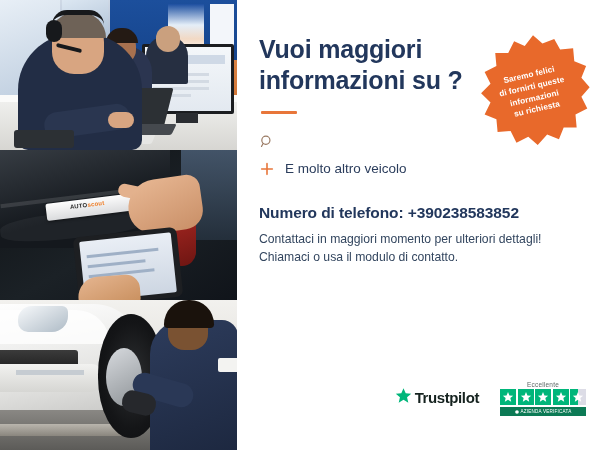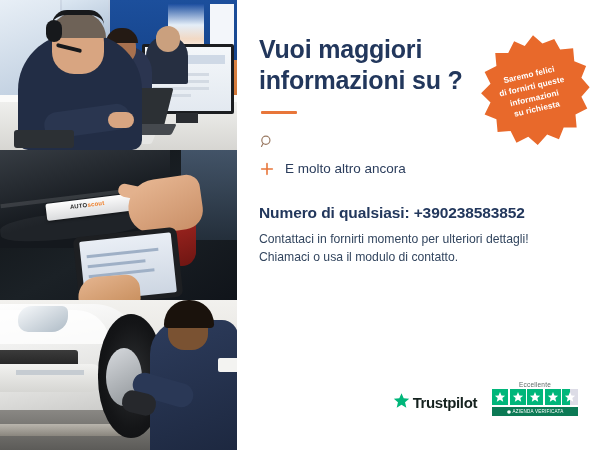--- a/index.html
+++ b/index.html
@@ -163,21 +163,21 @@
 
   .features{list-style:none;margin:14px 0 0 0;padding:0;}
   .feat{display:flex;align-items:center;height:26px;margin-bottom:2px;}
   .feat-ico{width:26px;min-width:26px;display:flex;align-items:center;justify-content:flex-start;
     color:#e8763a;}
   .feat-txt{color:#2b3d5c;font-size:13.5px;line-height:1;}
 
   .phone{margin-top:22px;color:#22375c;font-size:15.5px;font-weight:bold;letter-spacing:-.1px;}
   .sub{margin-top:8px;color:#33465f;font-size:12.2px;line-height:1.5;}
 
-  .trust{position:absolute;right:22px;bottom:34px;display:flex;align-items:flex-end;gap:15px;}
+  .trust{position:absolute;right:14px;bottom:34px;display:flex;align-items:center;gap:21px;}
   .tp-logo{display:flex;align-items:center;gap:3px;padding-bottom:3px;}
   .tp-name{color:#15221f;font-size:15px;font-weight:bold;letter-spacing:-.4px;}
   .tp-right{display:flex;flex-direction:column;align-items:center;}
   .tp-lab{color:#5d6866;font-size:6.5px;letter-spacing:.2px;margin-bottom:1px;}
   .tp-stars{display:flex;gap:1.5px;}
   .tp-sq{width:16px;height:16px;background:#00b67a;display:flex;align-items:center;justify-content:center;}
   .tp-sq.half{background:linear-gradient(90deg,#00b67a 52%,#dcdce6 52%);}
   .tp-badge{margin-top:2px;background:#0c7a55;color:#fff;font-size:4.6px;
     letter-spacing:.2px;padding:2px 6px;display:flex;align-items:center;gap:2px;width:74px;
     justify-content:center;}
@@ -303,31 +303,31 @@
         </span>
       </li>
 
 
       <li class="feat">
         <span class="feat-ico">
           <svg width="16" height="16" viewBox="0 0 24 24" stroke="#e8763a" stroke-width="2.4" stroke-linecap="round">
             <path d="M12 4v16M4 12h16"></path>
           </svg>
         </span>
-        <span class="feat-txt">E molto altro ancora</span>
+        <span class="feat-txt">E molto altro veicolo</span>
       </li>
     </ul>
 
     <div class="phone">
-      <span>Numero di qualsiasi:</span>
+      <span>Numero di telefono:</span>
       <span>+390238583852</span>
     </div>
 
     <div class="sub">
-      <div>Contattaci in fornirti momento per ulteriori dettagli!</div>
+      <div>Contattaci in maggiori momento per ulteriori dettagli!</div>
       <div>Chiamaci o usa il modulo di contatto.</div>
     </div>
 
     <div class="burst">
       <svg viewBox="0 0 100 100" width="118" height="118" aria-hidden="true">
         <path fill="#e8692b" d="
           M50 2 L58 9 L68 5 L73 14 L84 13 L85 24 L95 28 L91 38 L98 46 L91 54
           L96 64 L86 69 L87 80 L76 80 L72 90 L62 86 L54 95 L46 88 L36 93 L31 83
           L20 84 L19 73 L9 69 L14 59 L6 51 L14 43 L9 33 L19 28 L18 17 L29 17
           L34 7 L43 11 Z"></path>

